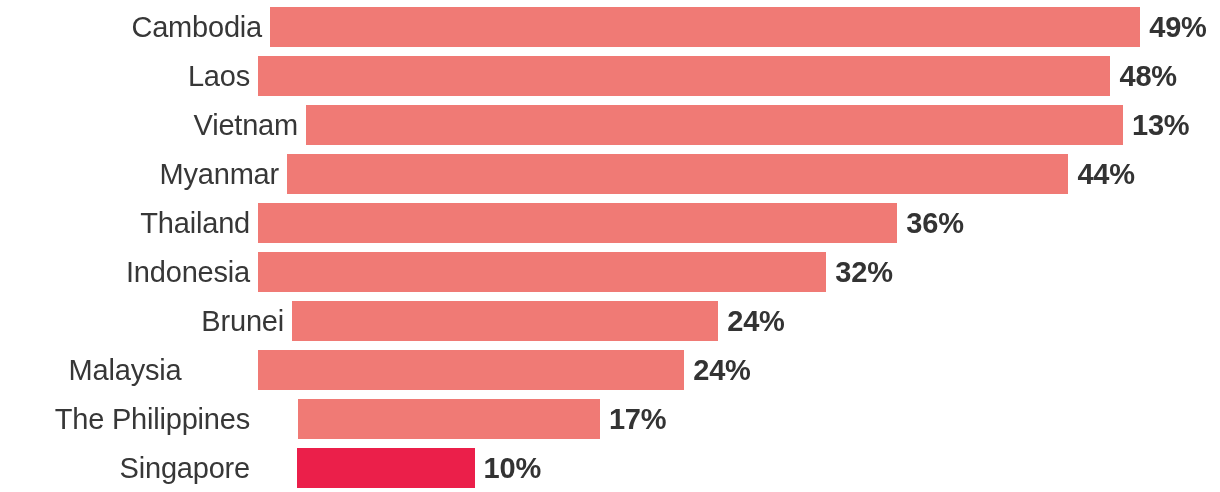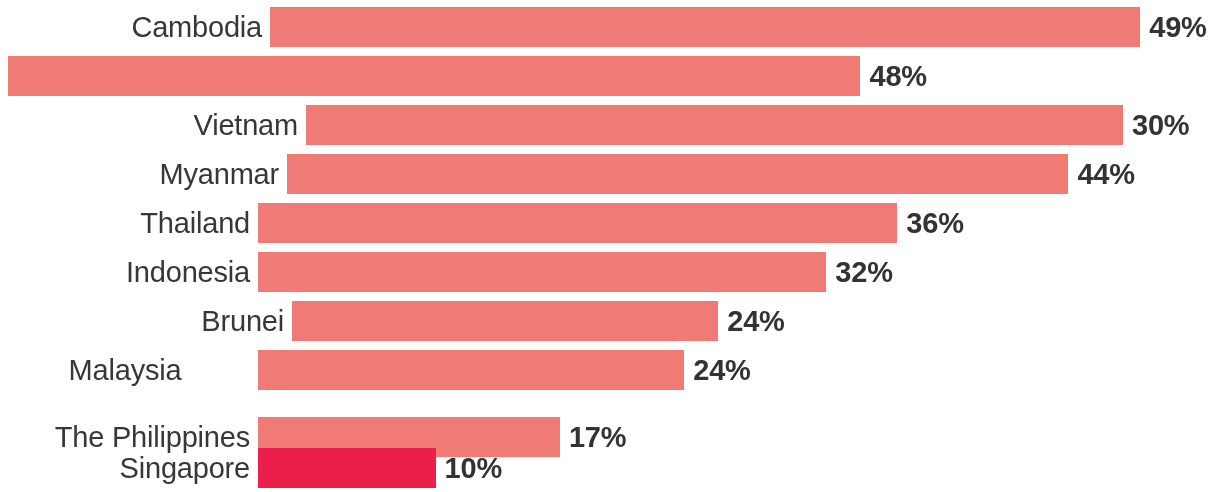--- a/index.html
+++ b/index.html
@@ -77,30 +77,31 @@
 
 <div id="chart" style="--bar-start: 258px;">
     <div class="bar-row" style="top: 7px;">
       <div class="cat-label" style="flex-basis: 250px; width: 250px; padding-left: 12px;">Cambodia</div>
       <div class="bar-track">
         <div class="bar-fill" style="width: 870.24px; background: rgb(240, 122, 117);"></div>
         <div class="val-label">49%</div>
       </div>
     </div>
     <div class="bar-row" style="top: 56px;">
+      <div class="cat-label" style="flex-basis: 250px; width: 250px;">Laos</div>
       <div class="bar-track">
         <div class="bar-fill" style="width: 852.48px; background: rgb(240, 122, 117);"></div>
         <div class="val-label">48%</div>
       </div>
     </div>
     <div class="bar-row" style="top: 105px; margin-left: 48px;">
       <div class="cat-label" style="flex-basis: 250px; width: 250px;">Vietnam</div>
       <div class="bar-track">
         <div class="bar-fill" style="width: 816.96px; background: rgb(240, 122, 117);"></div>
-        <div class="val-label">30%</div>
+        <div class="val-label">13%</div>
       </div>
     </div>
     <div class="bar-row" style="top: 154px; padding-left: 29px;">
       <div class="cat-label" style="flex-basis: 250px; width: 250px;">Myanmar</div>
       <div class="bar-track">
         <div class="bar-fill" style="width: 781.44px; background: rgb(240, 122, 117);"></div>
         <div class="val-label">44%</div>
       </div>
     </div>
     <div class="bar-row" style="top: 203px;">
@@ -124,27 +125,27 @@
         <div class="val-label">24%</div>
       </div>
     </div>
     <div class="bar-row" style="top: 350px;">
       <div class="cat-label" style="flex-basis: 250px; width: 250px; text-align: center;">Malaysia</div>
       <div class="bar-track">
         <div class="bar-fill" style="width: 426.24px; background: rgb(240, 122, 117);"></div>
         <div class="val-label">24%</div>
       </div>
     </div>
-    <div class="bar-row" style="top: 417px;">
+    <div class="bar-row" style="top: 399px; gap: 40px;">
       <div class="cat-label" style="flex-basis: 250px; width: 250px;">The Philippines</div>
       <div class="bar-track">
         <div class="bar-fill" style="width: 301.92px; background: rgb(240, 122, 117);"></div>
         <div class="val-label">17%</div>
       </div>
     </div>
-    <div class="bar-row is-highlight" style="top: 448px;">
+    <div class="bar-row is-highlight" style="top: 448px; gap: 39px;">
       <div class="cat-label" style="flex-basis: 250px; width: 250px;">Singapore</div>
       <div class="bar-track">
         <div class="bar-fill" style="width: 177.6px; background: rgb(235, 31, 74);"></div>
         <div class="val-label">10%</div>
       </div>
     </div>
   </div>
 
 </body></html>

